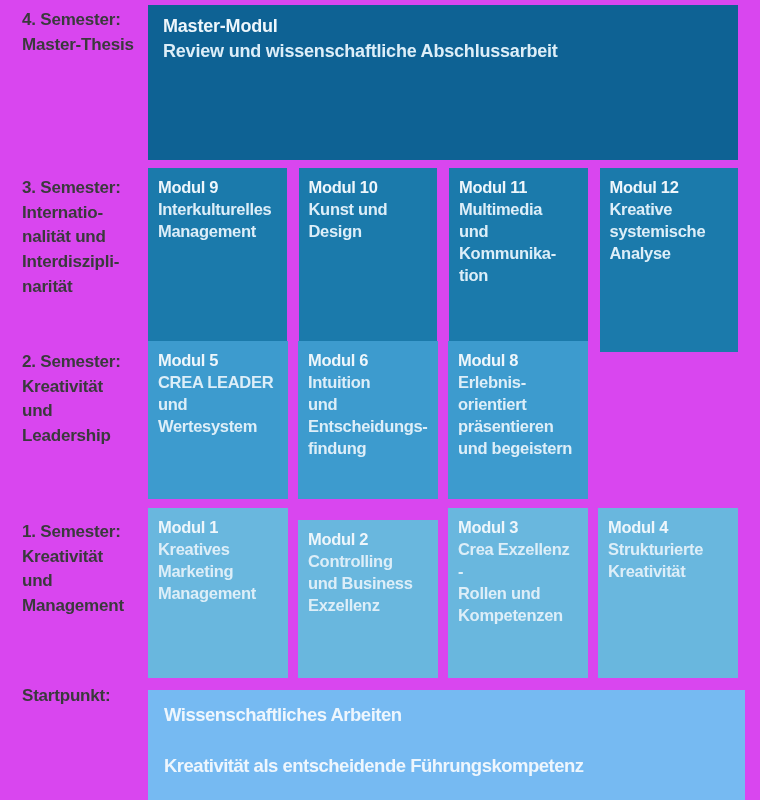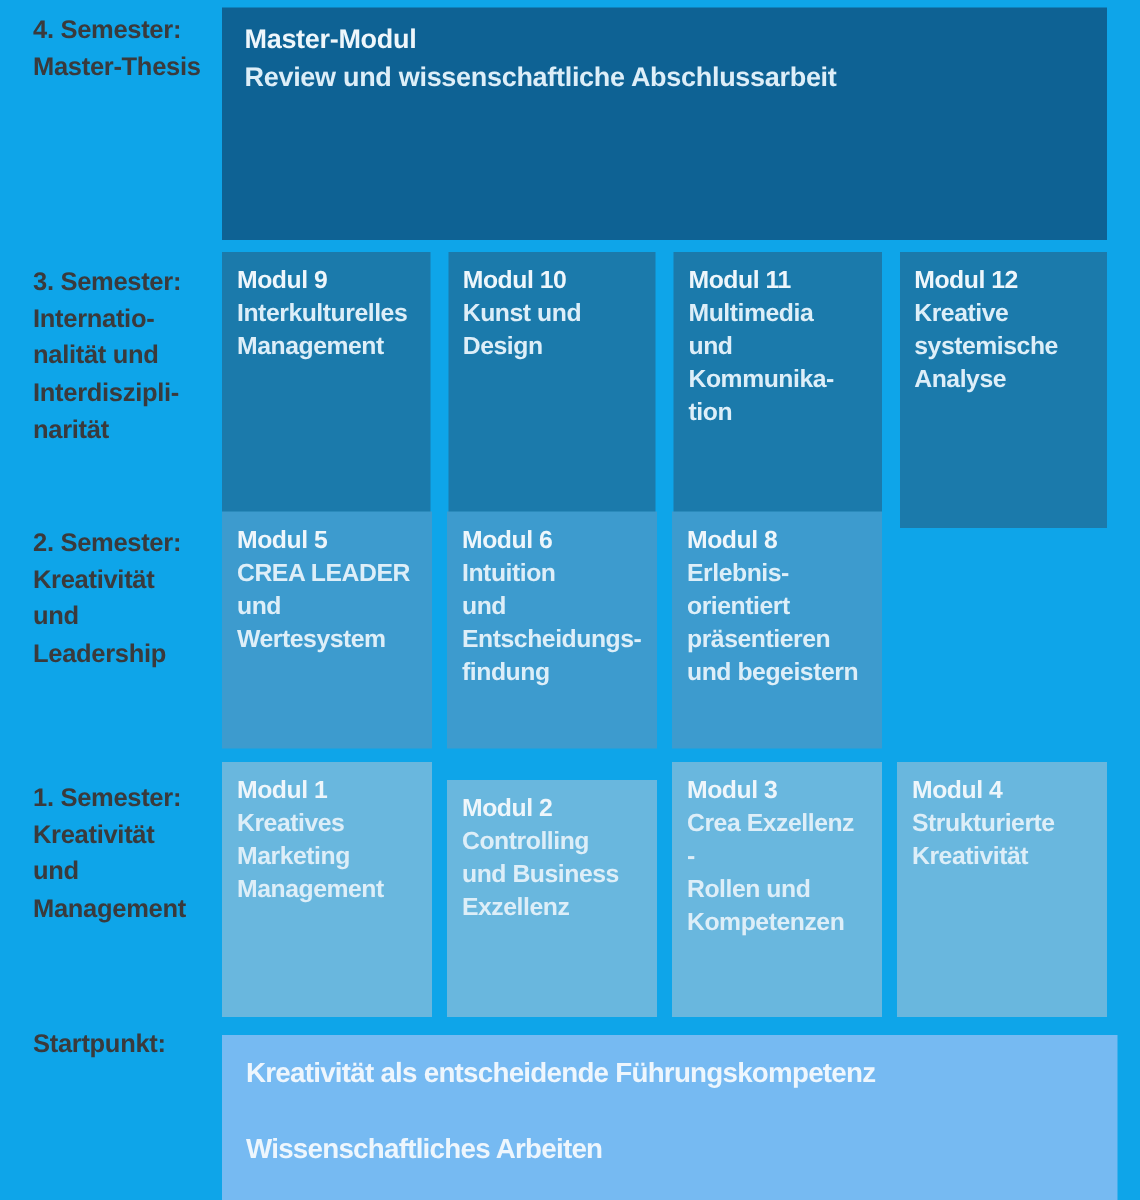--- a/index.html
+++ b/index.html
@@ -1,20 +1,20 @@
 <!DOCTYPE html>
 <html><head>
 <meta charset="utf-8">
 <style>
   html, body { margin: 0; padding: 0; background: #ffffff; }
   #canvas {
     position: relative;
     width: 760px;
     height: 800px;
-    background: #0ea5e9;
+    background: #d946ef;
     overflow: hidden;
     font-family: "Liberation Sans", sans-serif;
   }
   .row-label {
     position: absolute;
     left: 22px;
     width: 122px;
     font-size: 17px;
     font-weight: bold;
     line-height: 1.45;
@@ -178,17 +178,17 @@
 Kompetenzen</div>
     </div>
     <div class="module-box" style="background-color: rgb(105, 183, 222);">
       <div class="module-heading">Modul 4</div>
       <div class="module-title">Strukturierte
 Kreativität</div>
     </div>
   </div>
 
   <div id="start-box" style="background-color: rgb(118, 186, 242);">
+    <div class="start-line">Wissenschaftliches Arbeiten</div>
     <div class="start-line">Kreativität als entscheidende Führungskompetenz</div>
-    <div class="start-line">Wissenschaftliches Arbeiten</div>
   </div>
 
 </div>
 
 </body></html>

